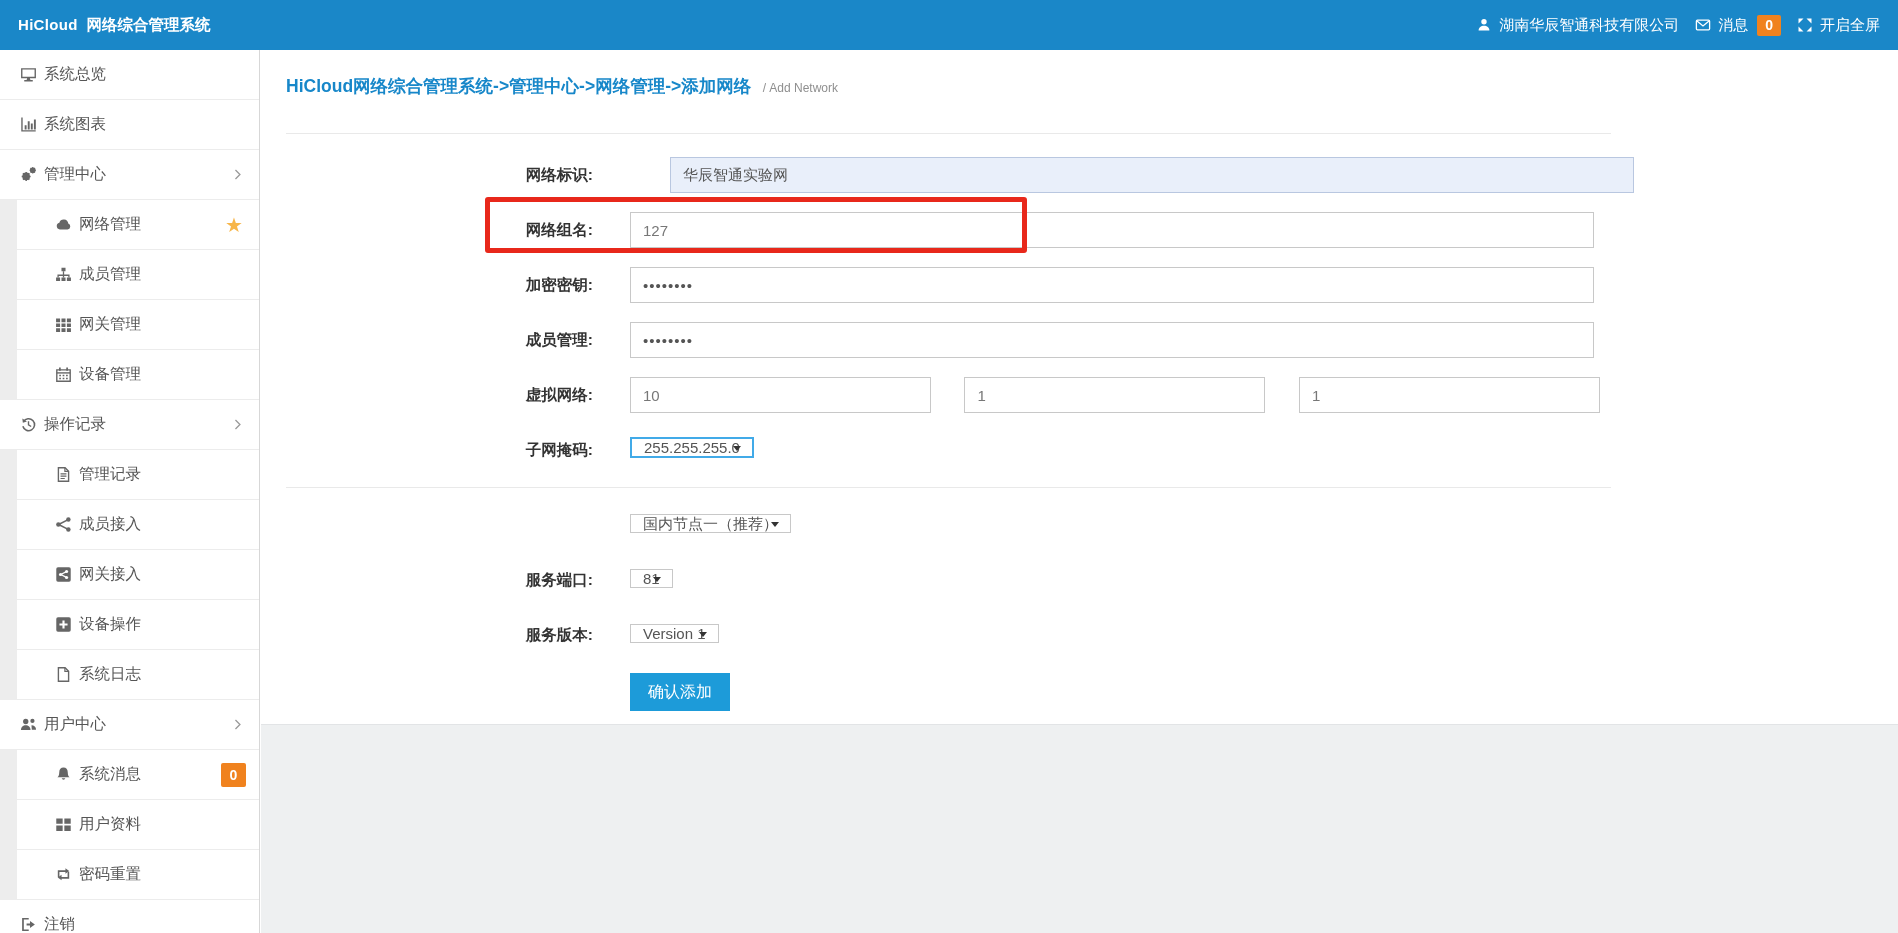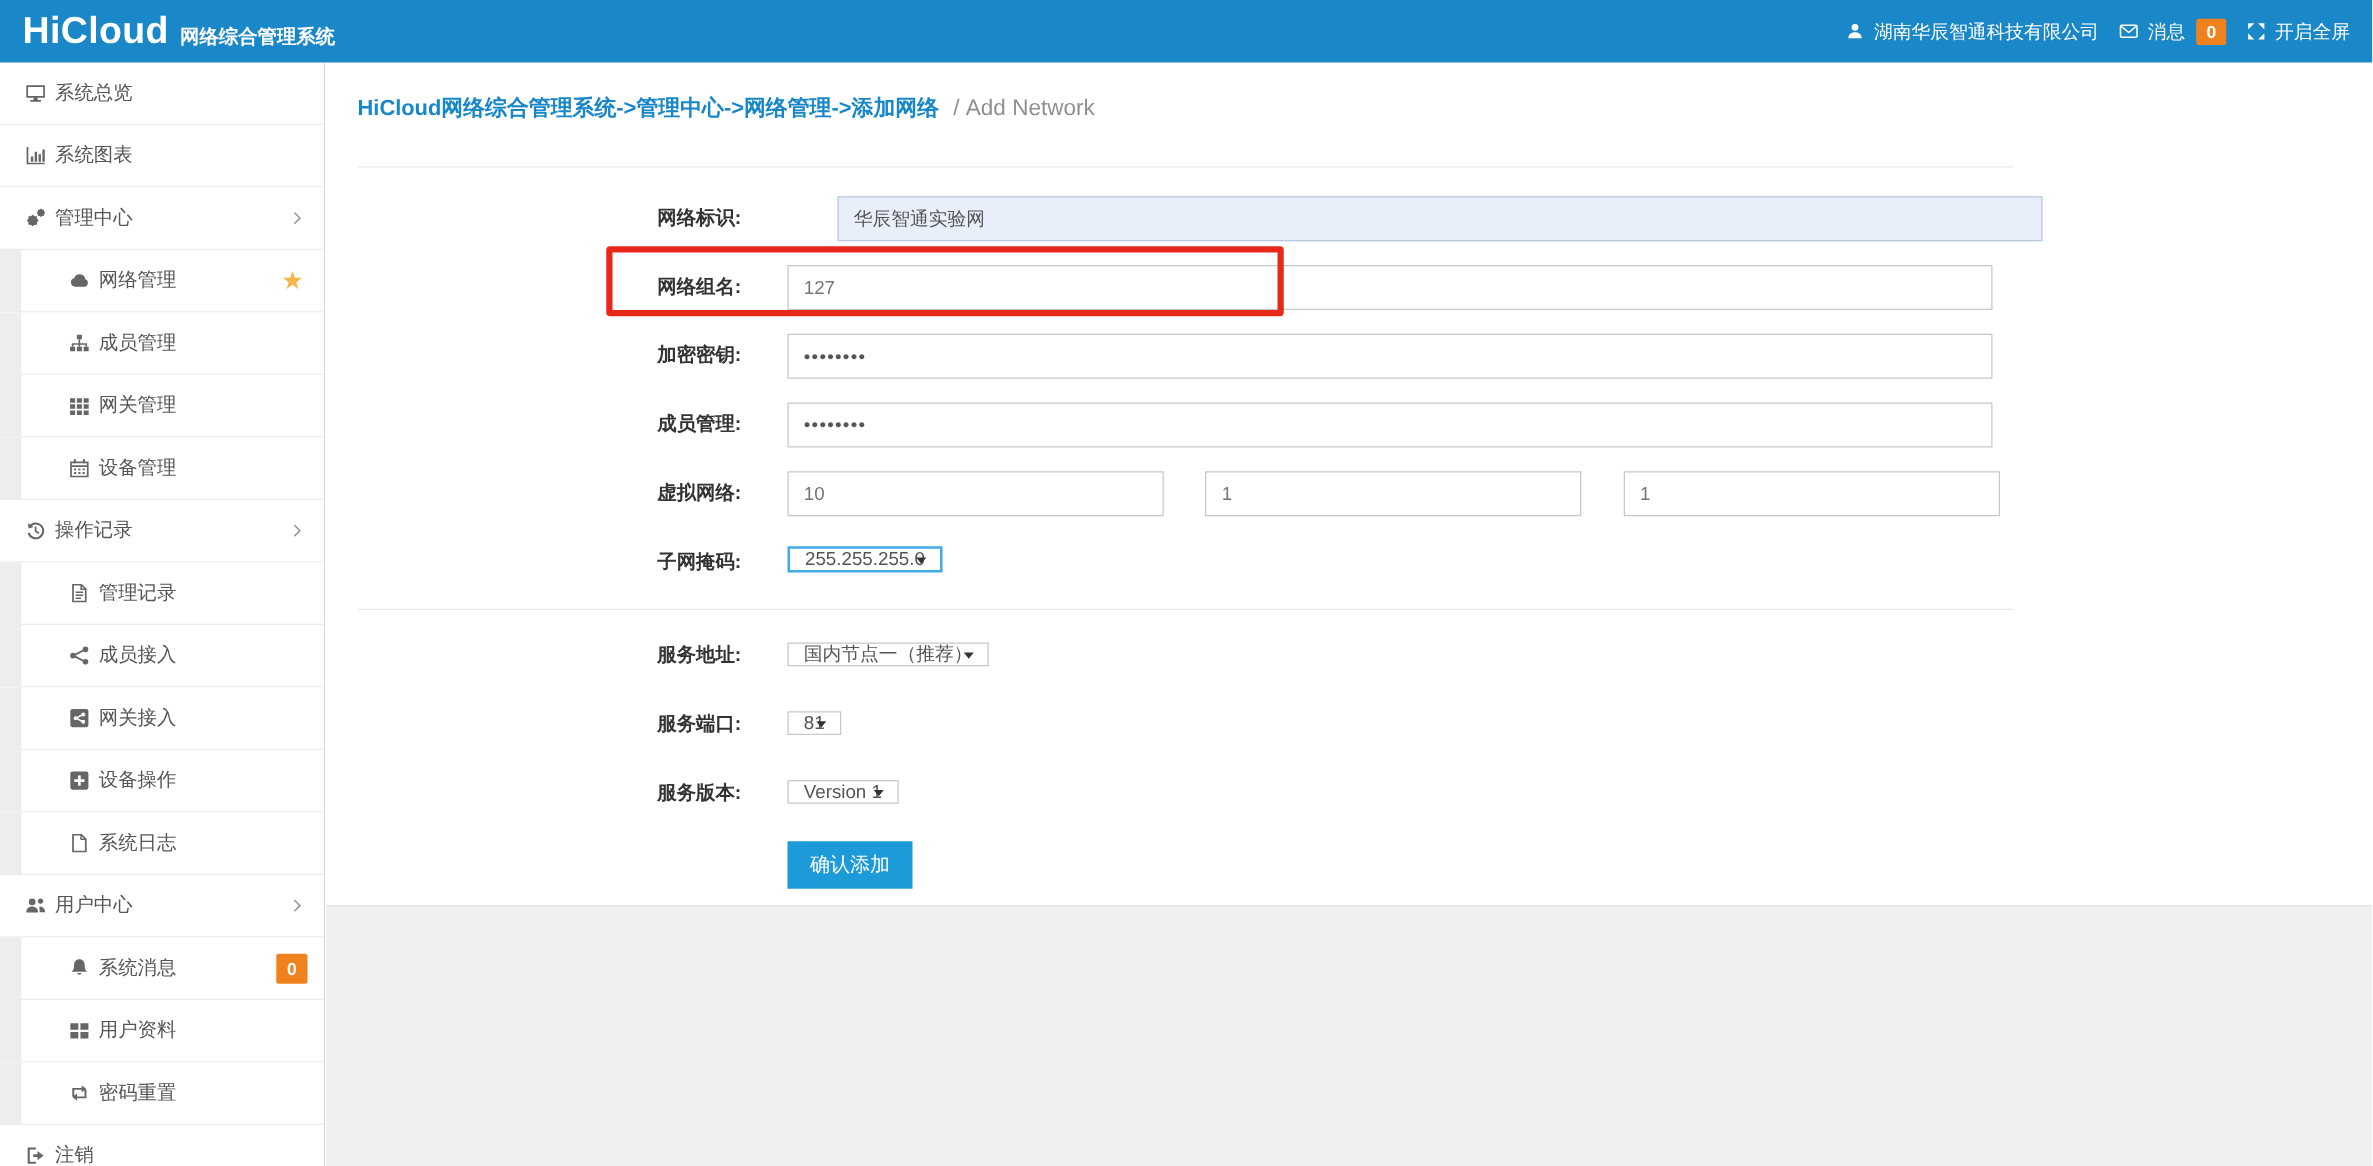--- a/index.html
+++ b/index.html
@@ -4,21 +4,21 @@
 <style>
   *{box-sizing:border-box;margin:0;padding:0;}
   html,body{margin:0;padding:0;background:#fff;}
   #app{position:relative;width:1898px;height:933px;overflow:hidden;background:#fff;
        font-family:"Liberation Sans","DejaVu Sans",sans-serif;}
 
   
   .navbar{position:absolute;top:0;left:0;width:100%;height:50px;background:#1a87c8;
           display:flex;align-items:center;justify-content:space-between;padding:0 18px;color:#fff;z-index:10;}
   .brand{display:flex;align-items:baseline;}
-  .brand-name{font-size:30px;font-weight:bold;letter-spacing:.3px;}
+  .brand-name{font-size:15px;font-weight:bold;letter-spacing:.3px;}
   .brand-suffix{font-size:15.5px;font-weight:bold;margin-left:9px;}
   .nav-right{display:flex;align-items:center;gap:16px;font-size:15px;}
   .nav-link{display:flex;align-items:center;gap:7px;cursor:pointer;white-space:nowrap;}
   .nav-ico{width:16px;height:16px;display:inline-block;}
   .nav-ico svg{width:100%;height:100%;display:block;}
   .msg-badge{background:#f0821e;color:#fff;font-weight:bold;font-size:14px;
              padding:2px 8px;border-radius:2px;line-height:17px;margin-left:2px;}
 
   
   .sidebar{position:absolute;top:50px;left:0;width:260px;height:883px;background:#fff;
@@ -36,21 +36,21 @@
         color:#f7b64a;font-size:20px;line-height:20px;}
   .star::before{content:"★";}
   .side-badge{position:absolute;right:13px;top:50%;transform:translateY(-50%);background:#f0821e;
               color:#fff;font-size:14px;font-weight:bold;width:25px;height:24px;line-height:24px;
               text-align:center;border-radius:2px;}
 
   
   .main{position:absolute;top:50px;left:261px;right:0;bottom:0;background:#fff;}
   .breadcrumb{position:absolute;top:24px;left:25px;white-space:nowrap;}
   .bc-path{color:#1787c9;font-size:17.5px;font-weight:bold;}
-  .bc-suffix{color:#8f8f8f;font-size:18px;margin-left:7px;}
+  .bc-suffix{color:#8f8f8f;font-size:12px;margin-left:7px;}
   .hdr-divider{position:absolute;top:83px;left:25px;width:1325px;border-top:1px solid #e9e9e9;}
   .mid-divider{position:absolute;top:437px;left:25px;width:1325px;border-top:1px solid #e9e9e9;}
 
   .frow{position:absolute;left:0;right:0;height:44px;}
   .flabel{position:absolute;left:0;top:0;width:332px;line-height:36px;text-align:right;
           font-weight:bold;color:#333;font-size:15.5px;}
   .fctl{position:absolute;left:369px;top:0;height:36px;white-space:nowrap;}
   .inp{width:964px;height:36px;border:1px solid #c8c8c8;background:#fff;color:#777;
        font-size:15px;padding:0 12px;font-family:inherit;vertical-align:top;}
   .inp.pwd{letter-spacing:1px;color:#555;}
@@ -366,21 +366,20 @@
         <span class="sel focused">
           <span>255.255.255.0</span>
           <span class="caret"></span>
         </span>
       </span>
     </div>
 
     <div class="mid-divider"></div>
 
     <div class="frow" style="top:457px">
-      <span class="flabel">服务地址:</span>
       <span class="fctl">
         <span class="sel">
           <span>国内节点一（推荐）</span>
           <span class="caret"></span>
         </span>
       </span>
     </div>
 
     <div class="frow" style="top:512px">
       <span class="flabel">服务端口:</span>

